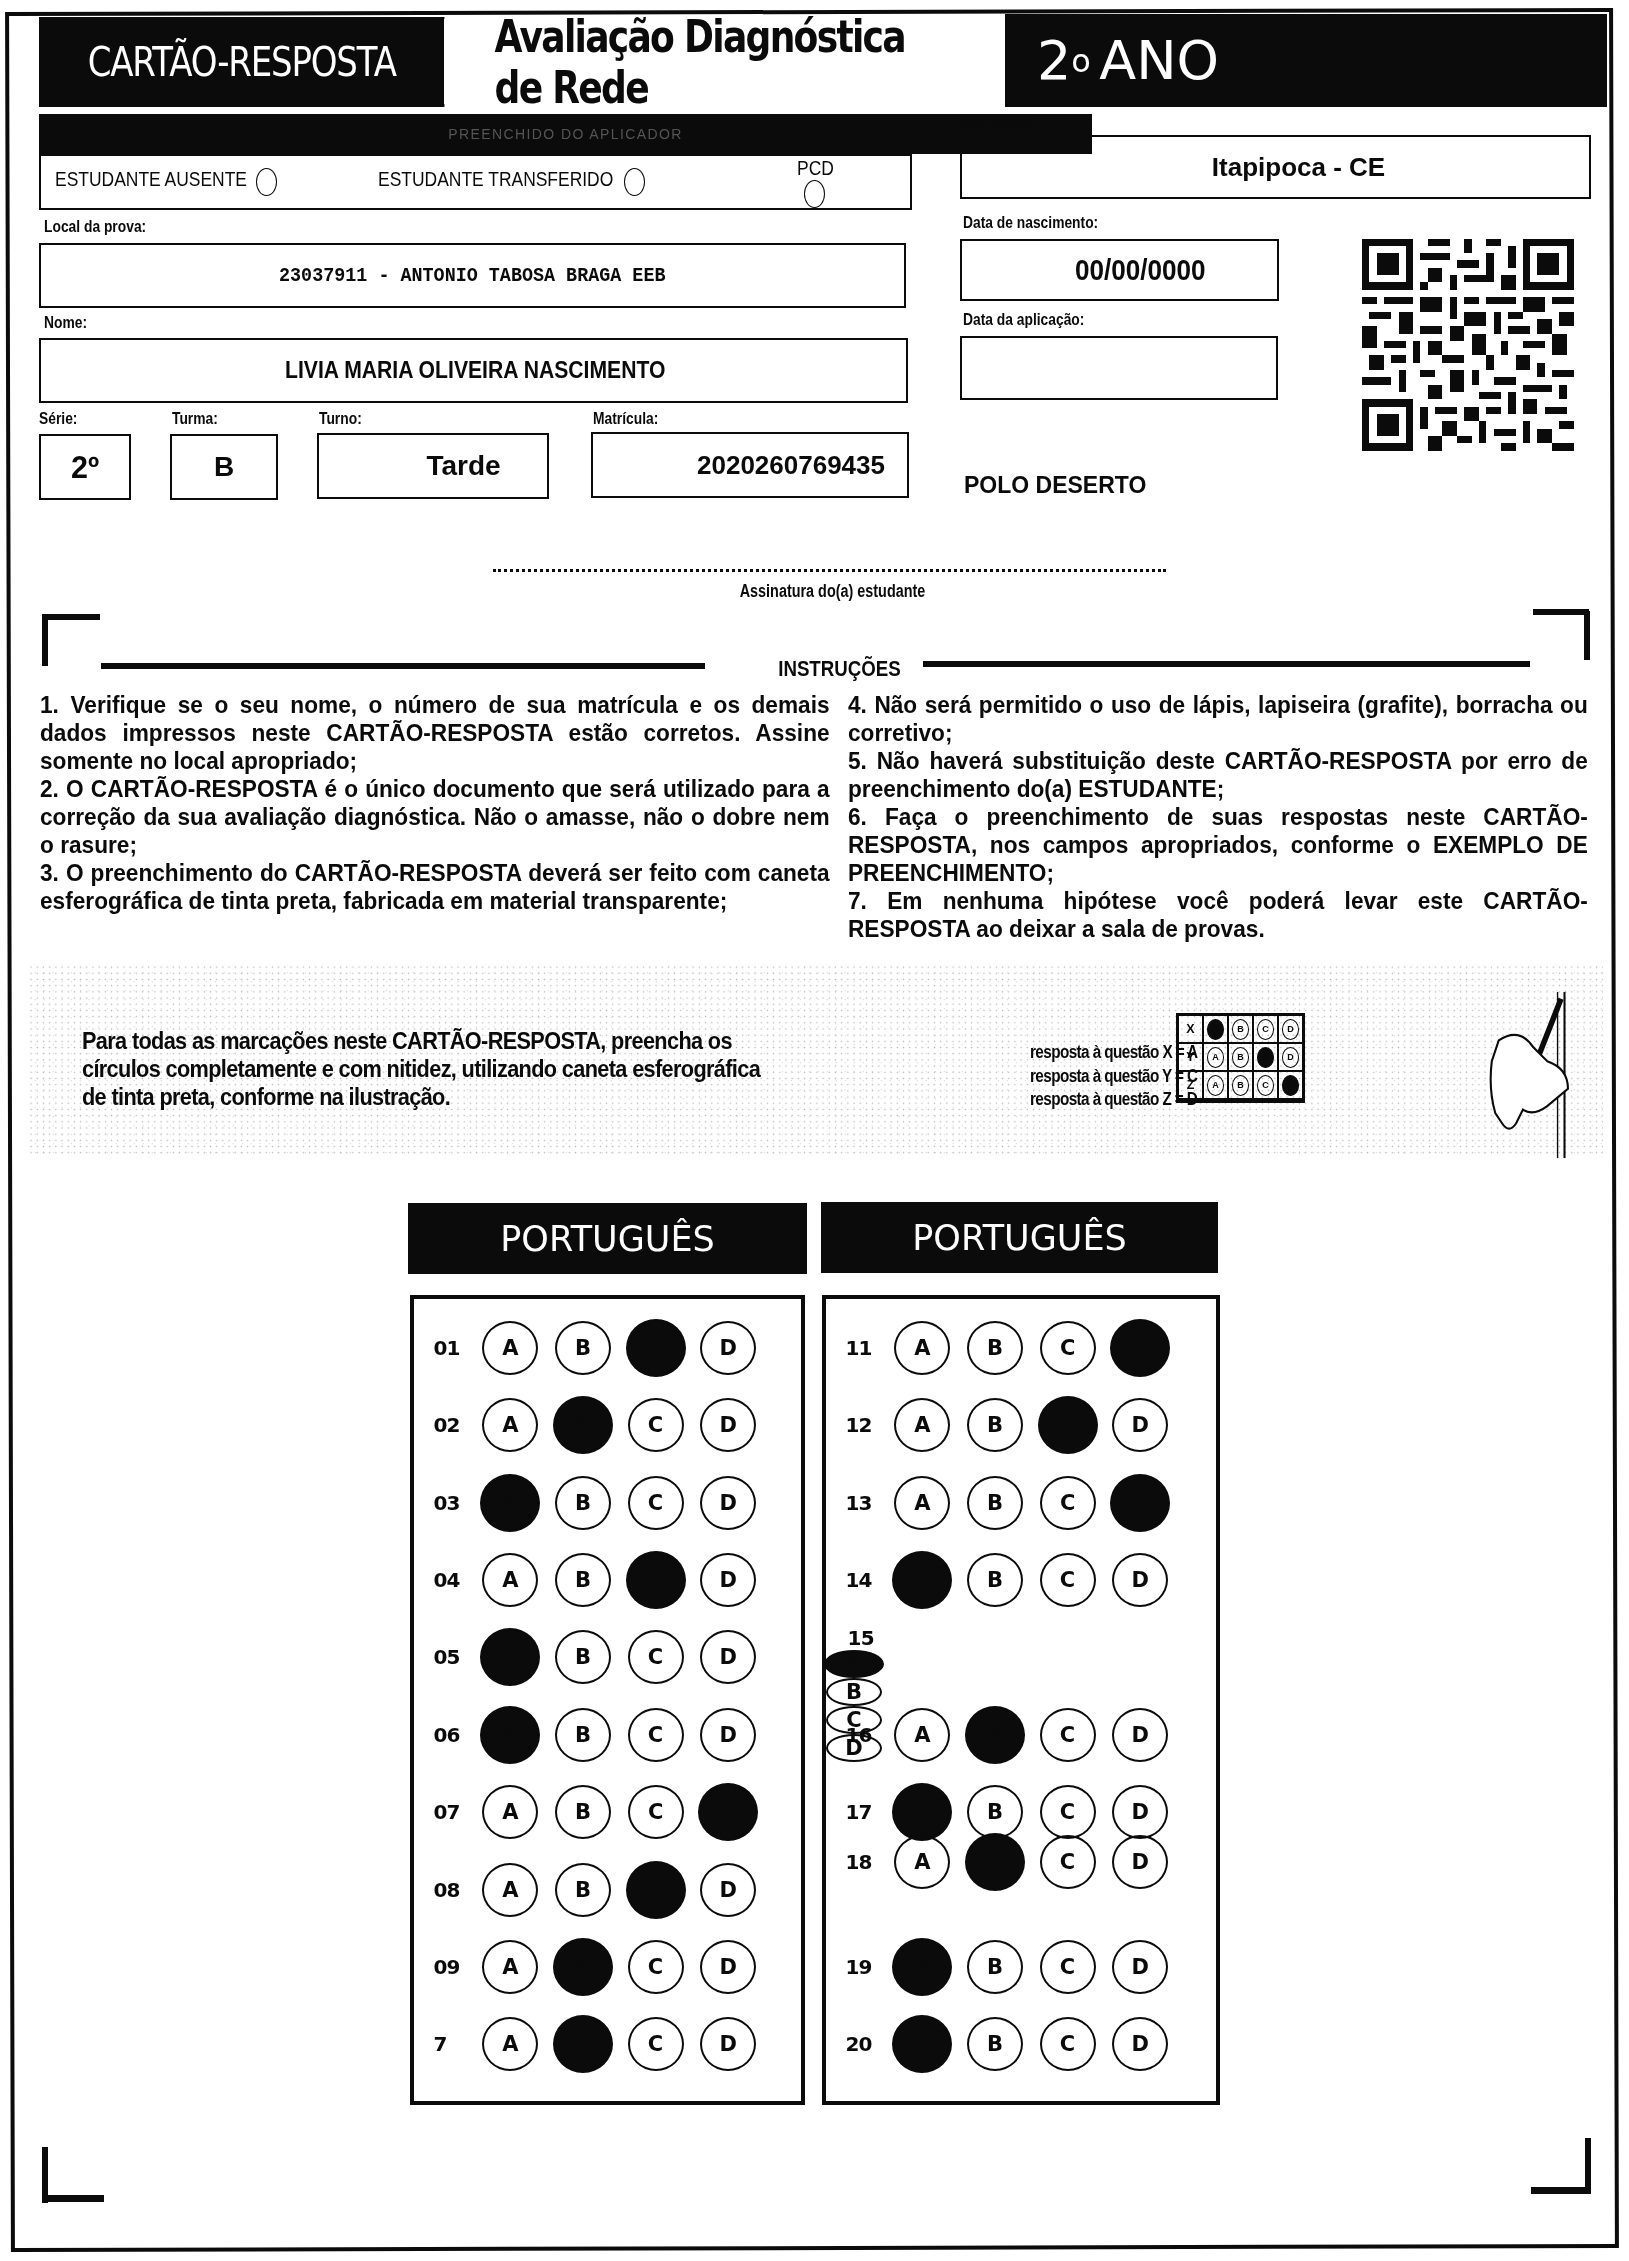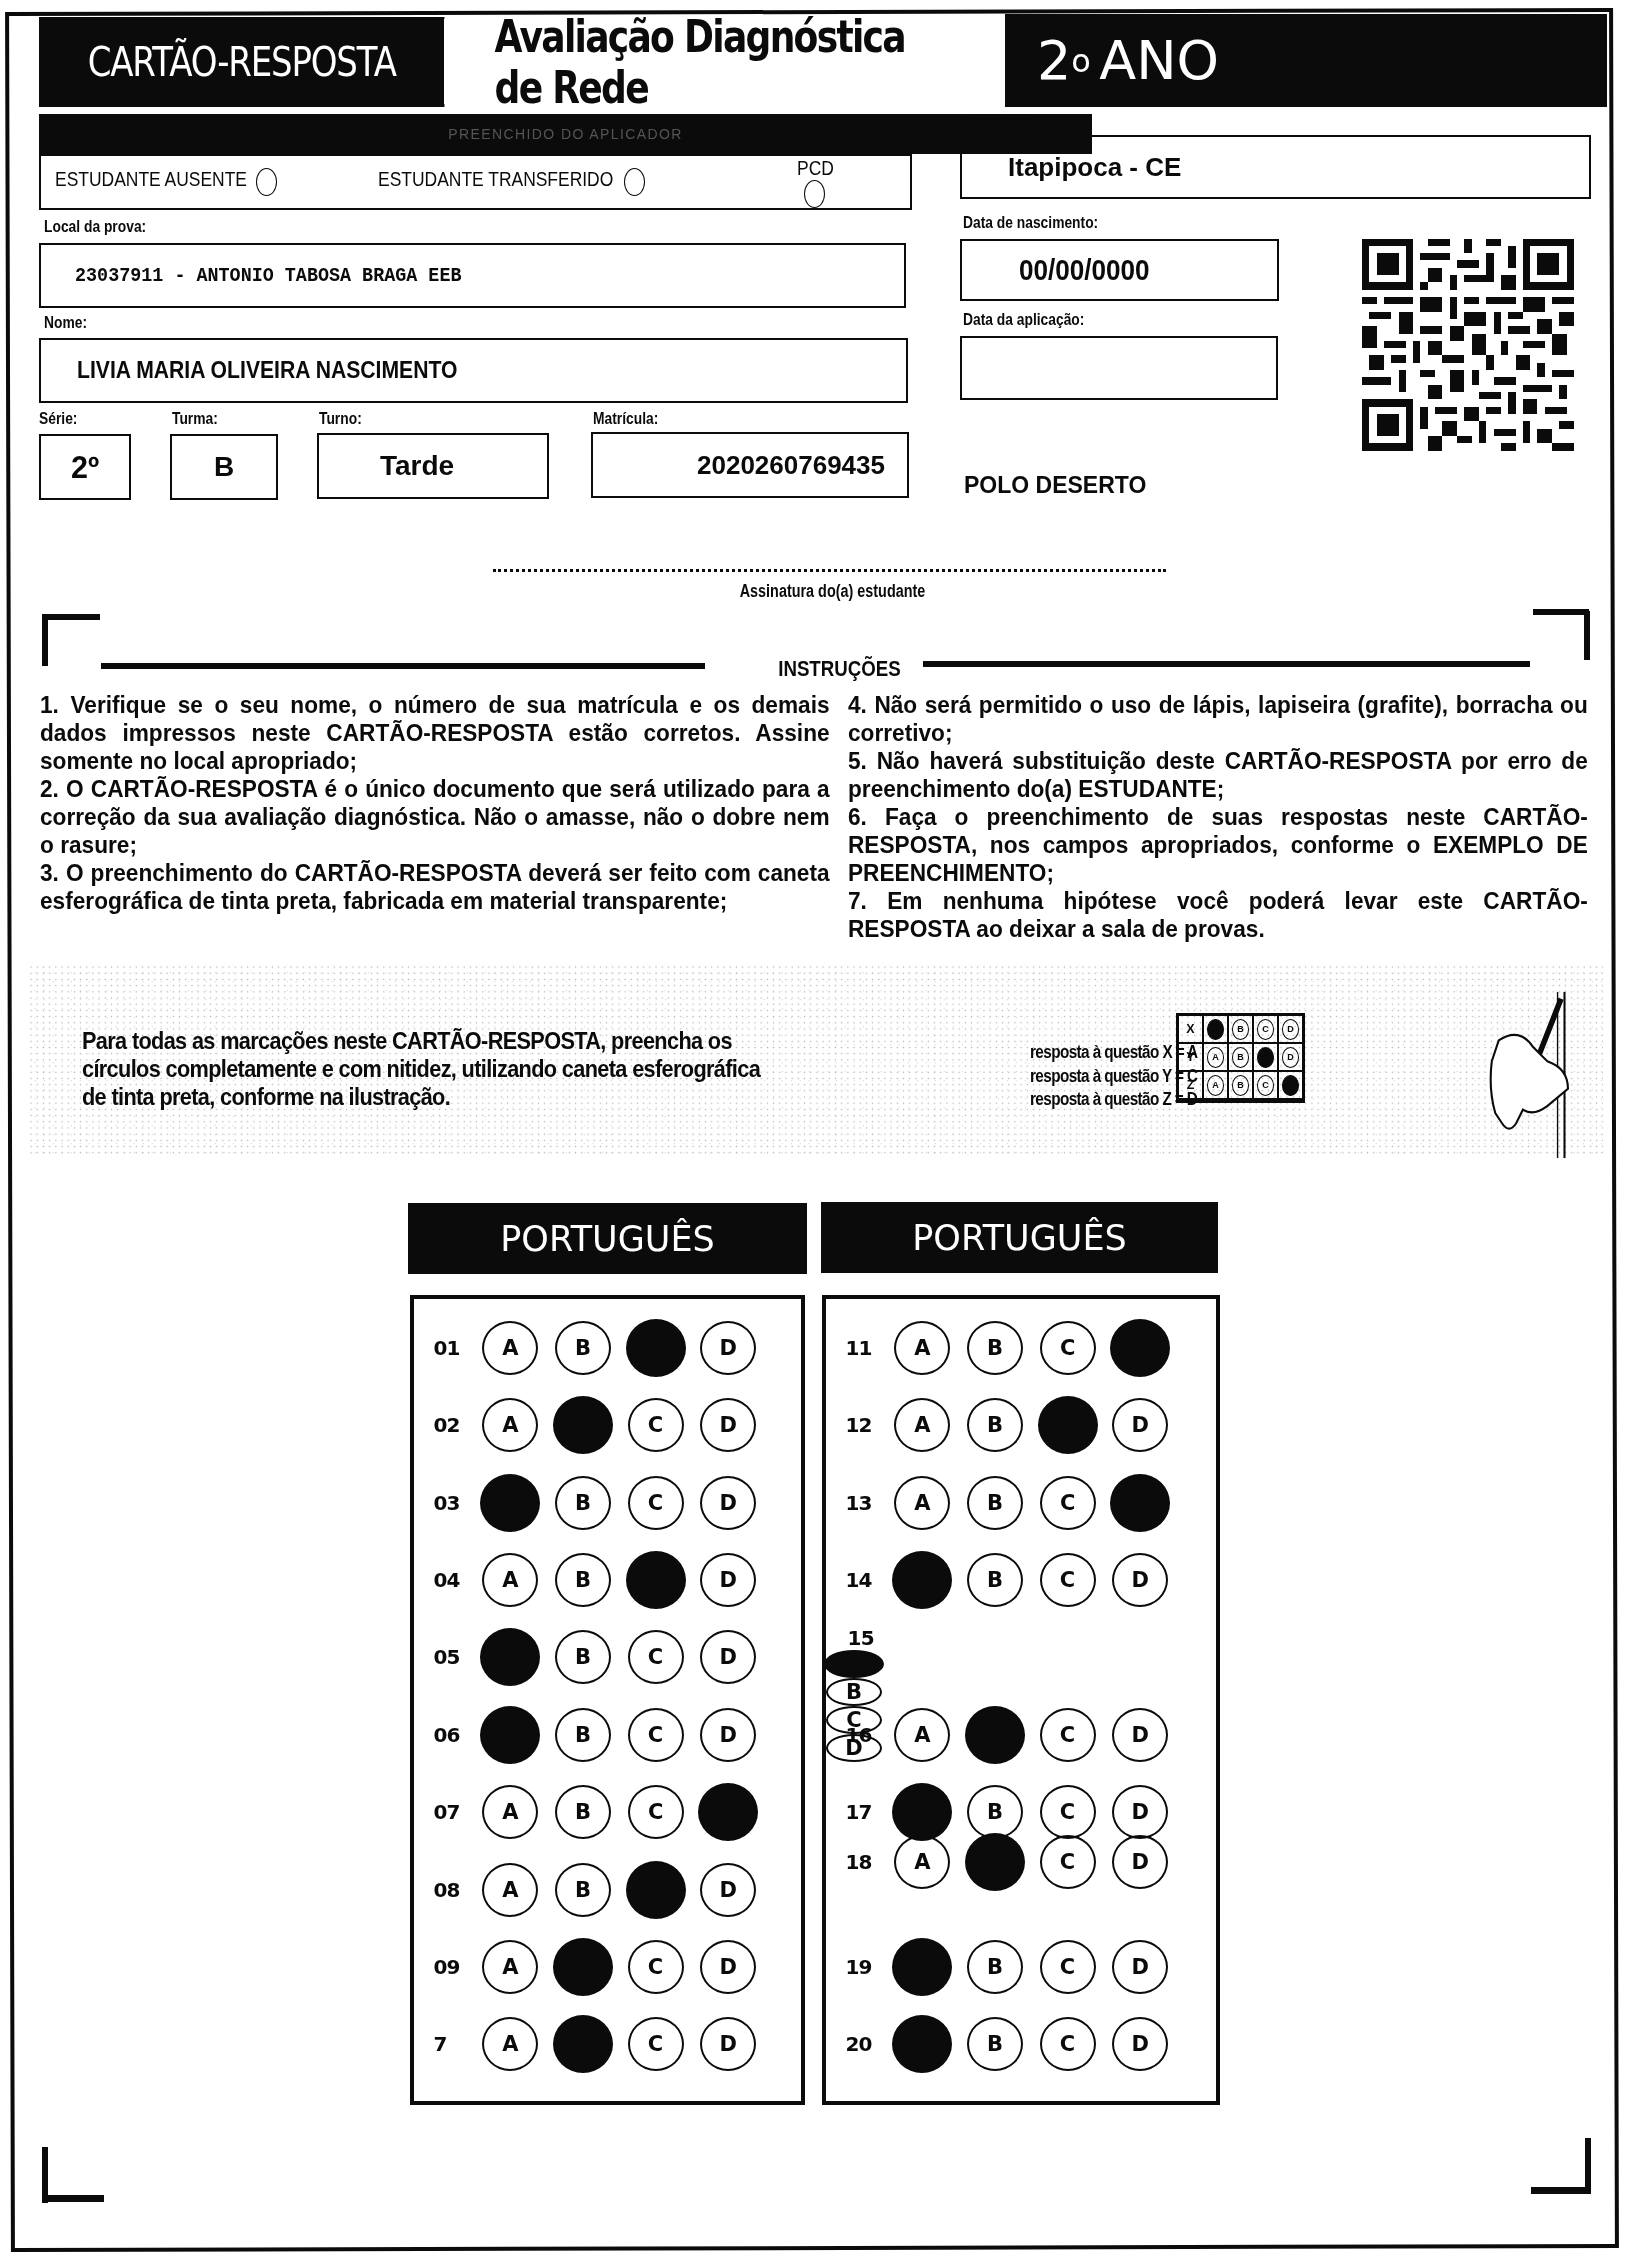--- a/index.html
+++ b/index.html
@@ -9,21 +9,21 @@
   .hdr-left { left:39px; top:16.7px; width:406px; height:90px; background:#0b0b0b; color:#fff; display:flex; align-items:center; justify-content:center; font-family:"DejaVu Sans", sans-serif; font-size:40px; letter-spacing:-1.4px; transform:scaleX(0.85); transform-origin:left center; width:477px; }
   .hdr-mid { left:444px; top:19.4px; width:562px; height:85px; background:#fff; display:flex; align-items:center; justify-content:center; font-family:"DejaVu Sans", sans-serif; font-weight:bold; font-size:44px; letter-spacing:-2.1px; }
   .hdr-mid span { display:inline-block; transform:scaleX(0.82); }
   .hdr-right { left:1005px; top:14px; width:602px; height:93px; background:#0b0b0b; color:#fff; display:flex; align-items:center; padding-left:32px; box-sizing:border-box; font-family:"DejaVu Sans", sans-serif; font-size:54px; }
   .hdr-right sup { font-size:32px; vertical-align:19.4px; margin-right:8.3px; }
   .app-bar { left:39px; top:114px; width:1053px; height:40px; background:#0b0b0b; color:#555; display:flex; align-items:center; justify-content:center; font-size:14px; letter-spacing:1.4px; }
   .app-box { left:39px; top:154px; width:873px; height:56px; border:2.8px solid #0b0b0b; box-sizing:border-box; display:flex; align-items:center; font-size:19px; }
   .opt { display:flex; align-items:flex-start; position:absolute; }
   .circ { width:21px; height:28px; border:1.4px solid #0b0b0b; border-radius:50%; margin-left:9.7px; display:inline-block; box-sizing:border-box; }
   .lbl { font-size:17.3px; font-weight:bold; transform:scaleX(0.8); transform-origin:left center; white-space:nowrap; }
-  .field { border:2.8px solid #0b0b0b; box-sizing:border-box; display:flex; align-items:center; font-weight:bold; }
+  .field { border:2.8px solid #0b0b0b; box-sizing:border-box; display:flex; align-items:center; font-weight:bold;justify-content:center; }
   .sig-line { left:493px; top:569px; width:673px; border-top:3.5px dotted #0b0b0b; }
   .sig-lbl { left:416px; top:581px; width:833px; text-align:center; font-size:18px; font-weight:bold; transform:scaleX(0.8); }
   .corner { background:#0b0b0b; }
   .instr-title { left:694px; top:656px; width:291px; text-align:center; font-size:22px; font-weight:bold; transform:scaleX(0.85); }
   .instr-rule-l { left:101px; top:663px; width:604px; height:6.2px; background:#0b0b0b; }
   .instr-rule-r { left:923px; top:661px; width:607px; height:6.2px; background:#0b0b0b; }
   .instr-col { font-size:23.6px; font-weight:bold; line-height:28px; text-align:justify; }
   .instr-col div { transform-origin:left top; }
   .instr-col .in { display:block; }
   .example-band { left:28px; top:964px; width:1575px; height:194px;

